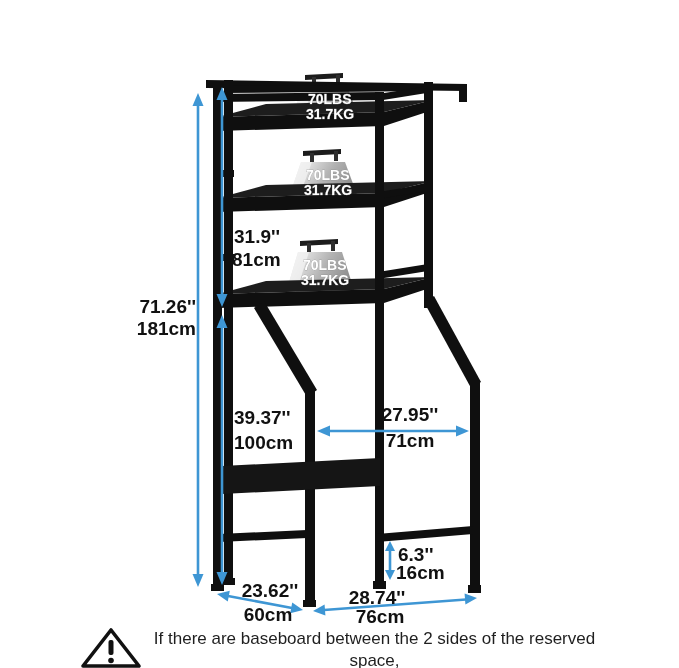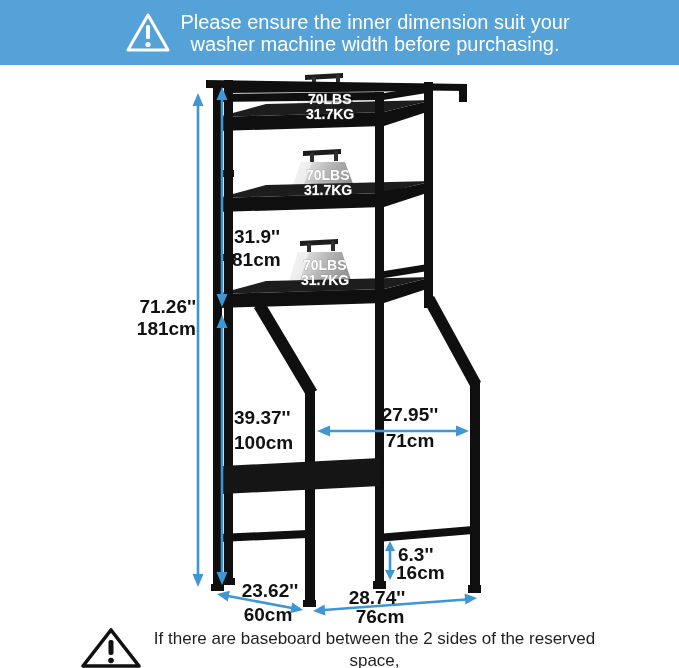--- a/index.html
+++ b/index.html
@@ -167,31 +167,20 @@
       <text class="dim" x="396" y="579">16cm</text>
 
       <text class="dim" x="270" y="597" text-anchor="middle">23.62''</text>
       <text class="dim" x="268" y="621" text-anchor="middle">60cm</text>
 
       <text class="dim" x="377" y="604" text-anchor="middle">28.74''</text>
       <text class="dim" x="380" y="623" text-anchor="middle">76cm</text>
     </g>
   </svg>
 
-  <div class="banner">
-    <svg class="banner-tri" width="46" height="42" viewBox="0 0 46 42">
-      <polygon points="23,3 43,38 3,38" fill="none" stroke="#ffffff" stroke-width="3" stroke-linejoin="round"></polygon>
-      <rect x="21" y="13" width="4" height="14" rx="1.5" fill="#ffffff"></rect>
-      <circle cx="23" cy="32.5" r="2.6" fill="#ffffff"></circle>
-    </svg>
-    <div class="banner-text">
-      <div>Please ensure the inner dimension suit your</div>
-      <div>washer machine width before purchasing.</div>
-    </div>
-  </div>
 
   <svg class="footer-tri" width="62" height="42" viewBox="0 0 62 42">
     <polygon points="31,3 59,39 3,39" fill="none" stroke="#111111" stroke-width="3.6" stroke-linejoin="round"></polygon>
     <rect x="28.5" y="13" width="5" height="15" rx="2" fill="#111111"></rect>
     <circle cx="31" cy="33.5" r="2.8" fill="#111111"></circle>
   </svg>
   <div class="footer-text">
     <div>If there are baseboard between the 2 sides of the reserved space,</div>
 
   </div>

